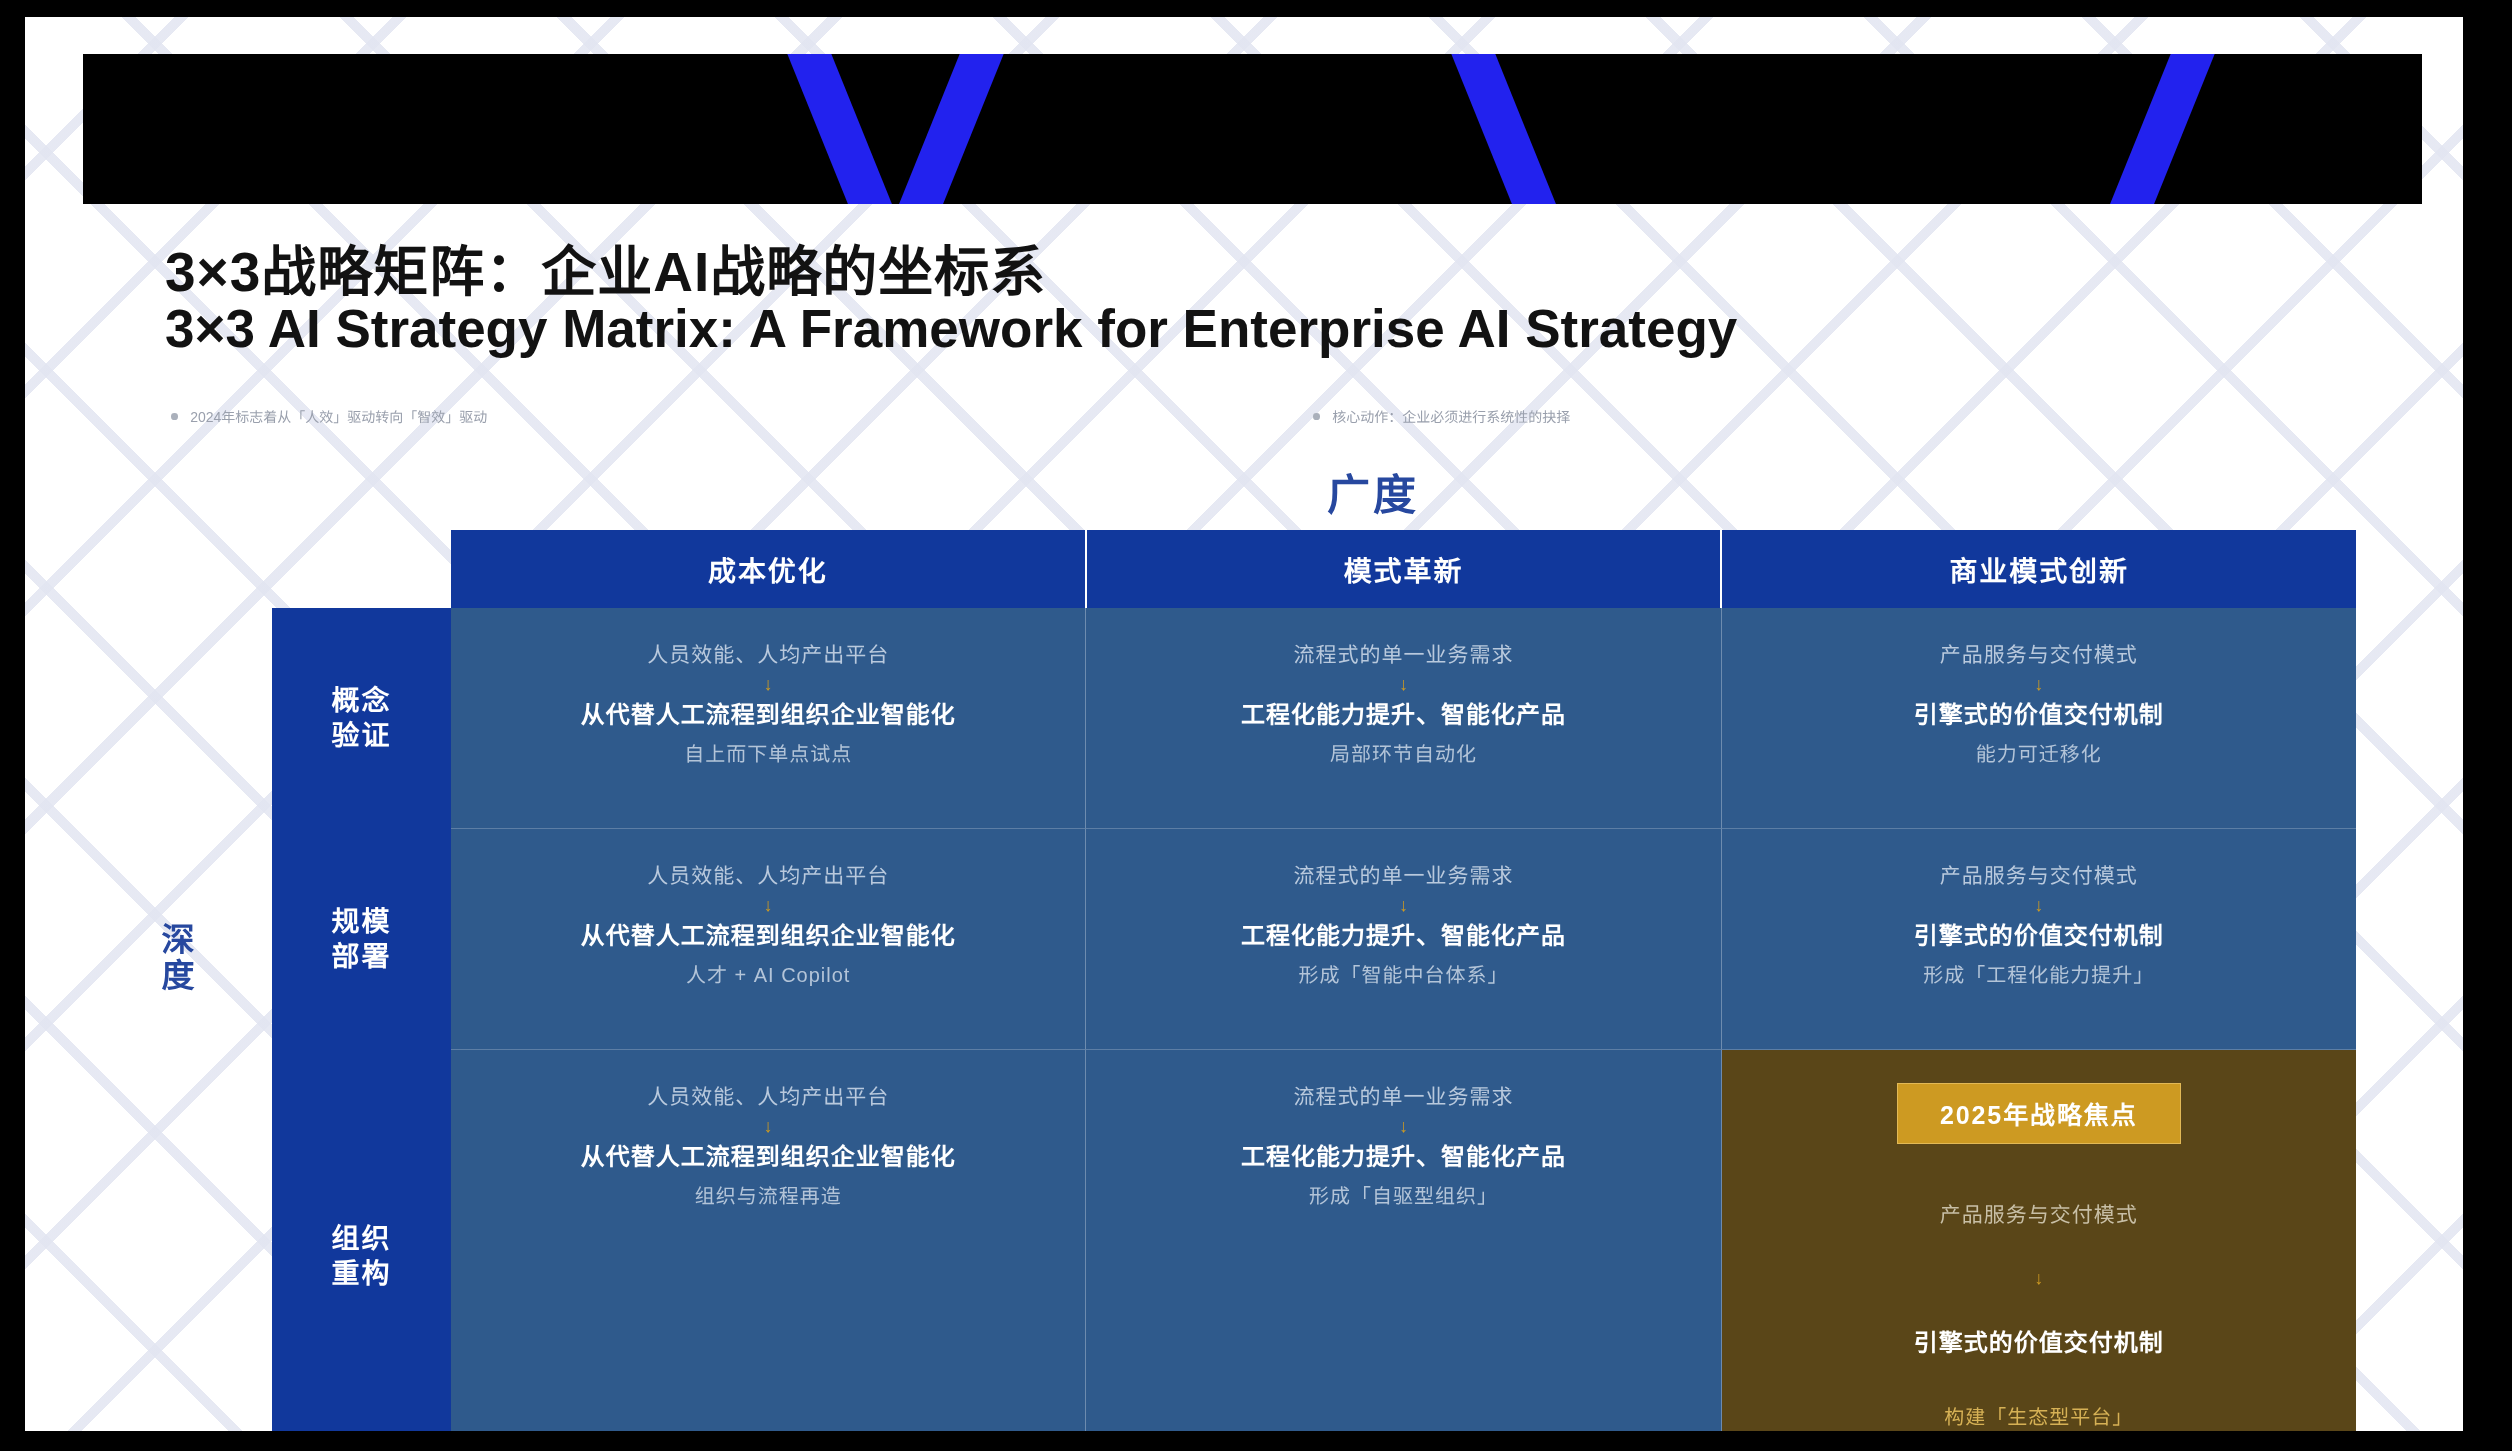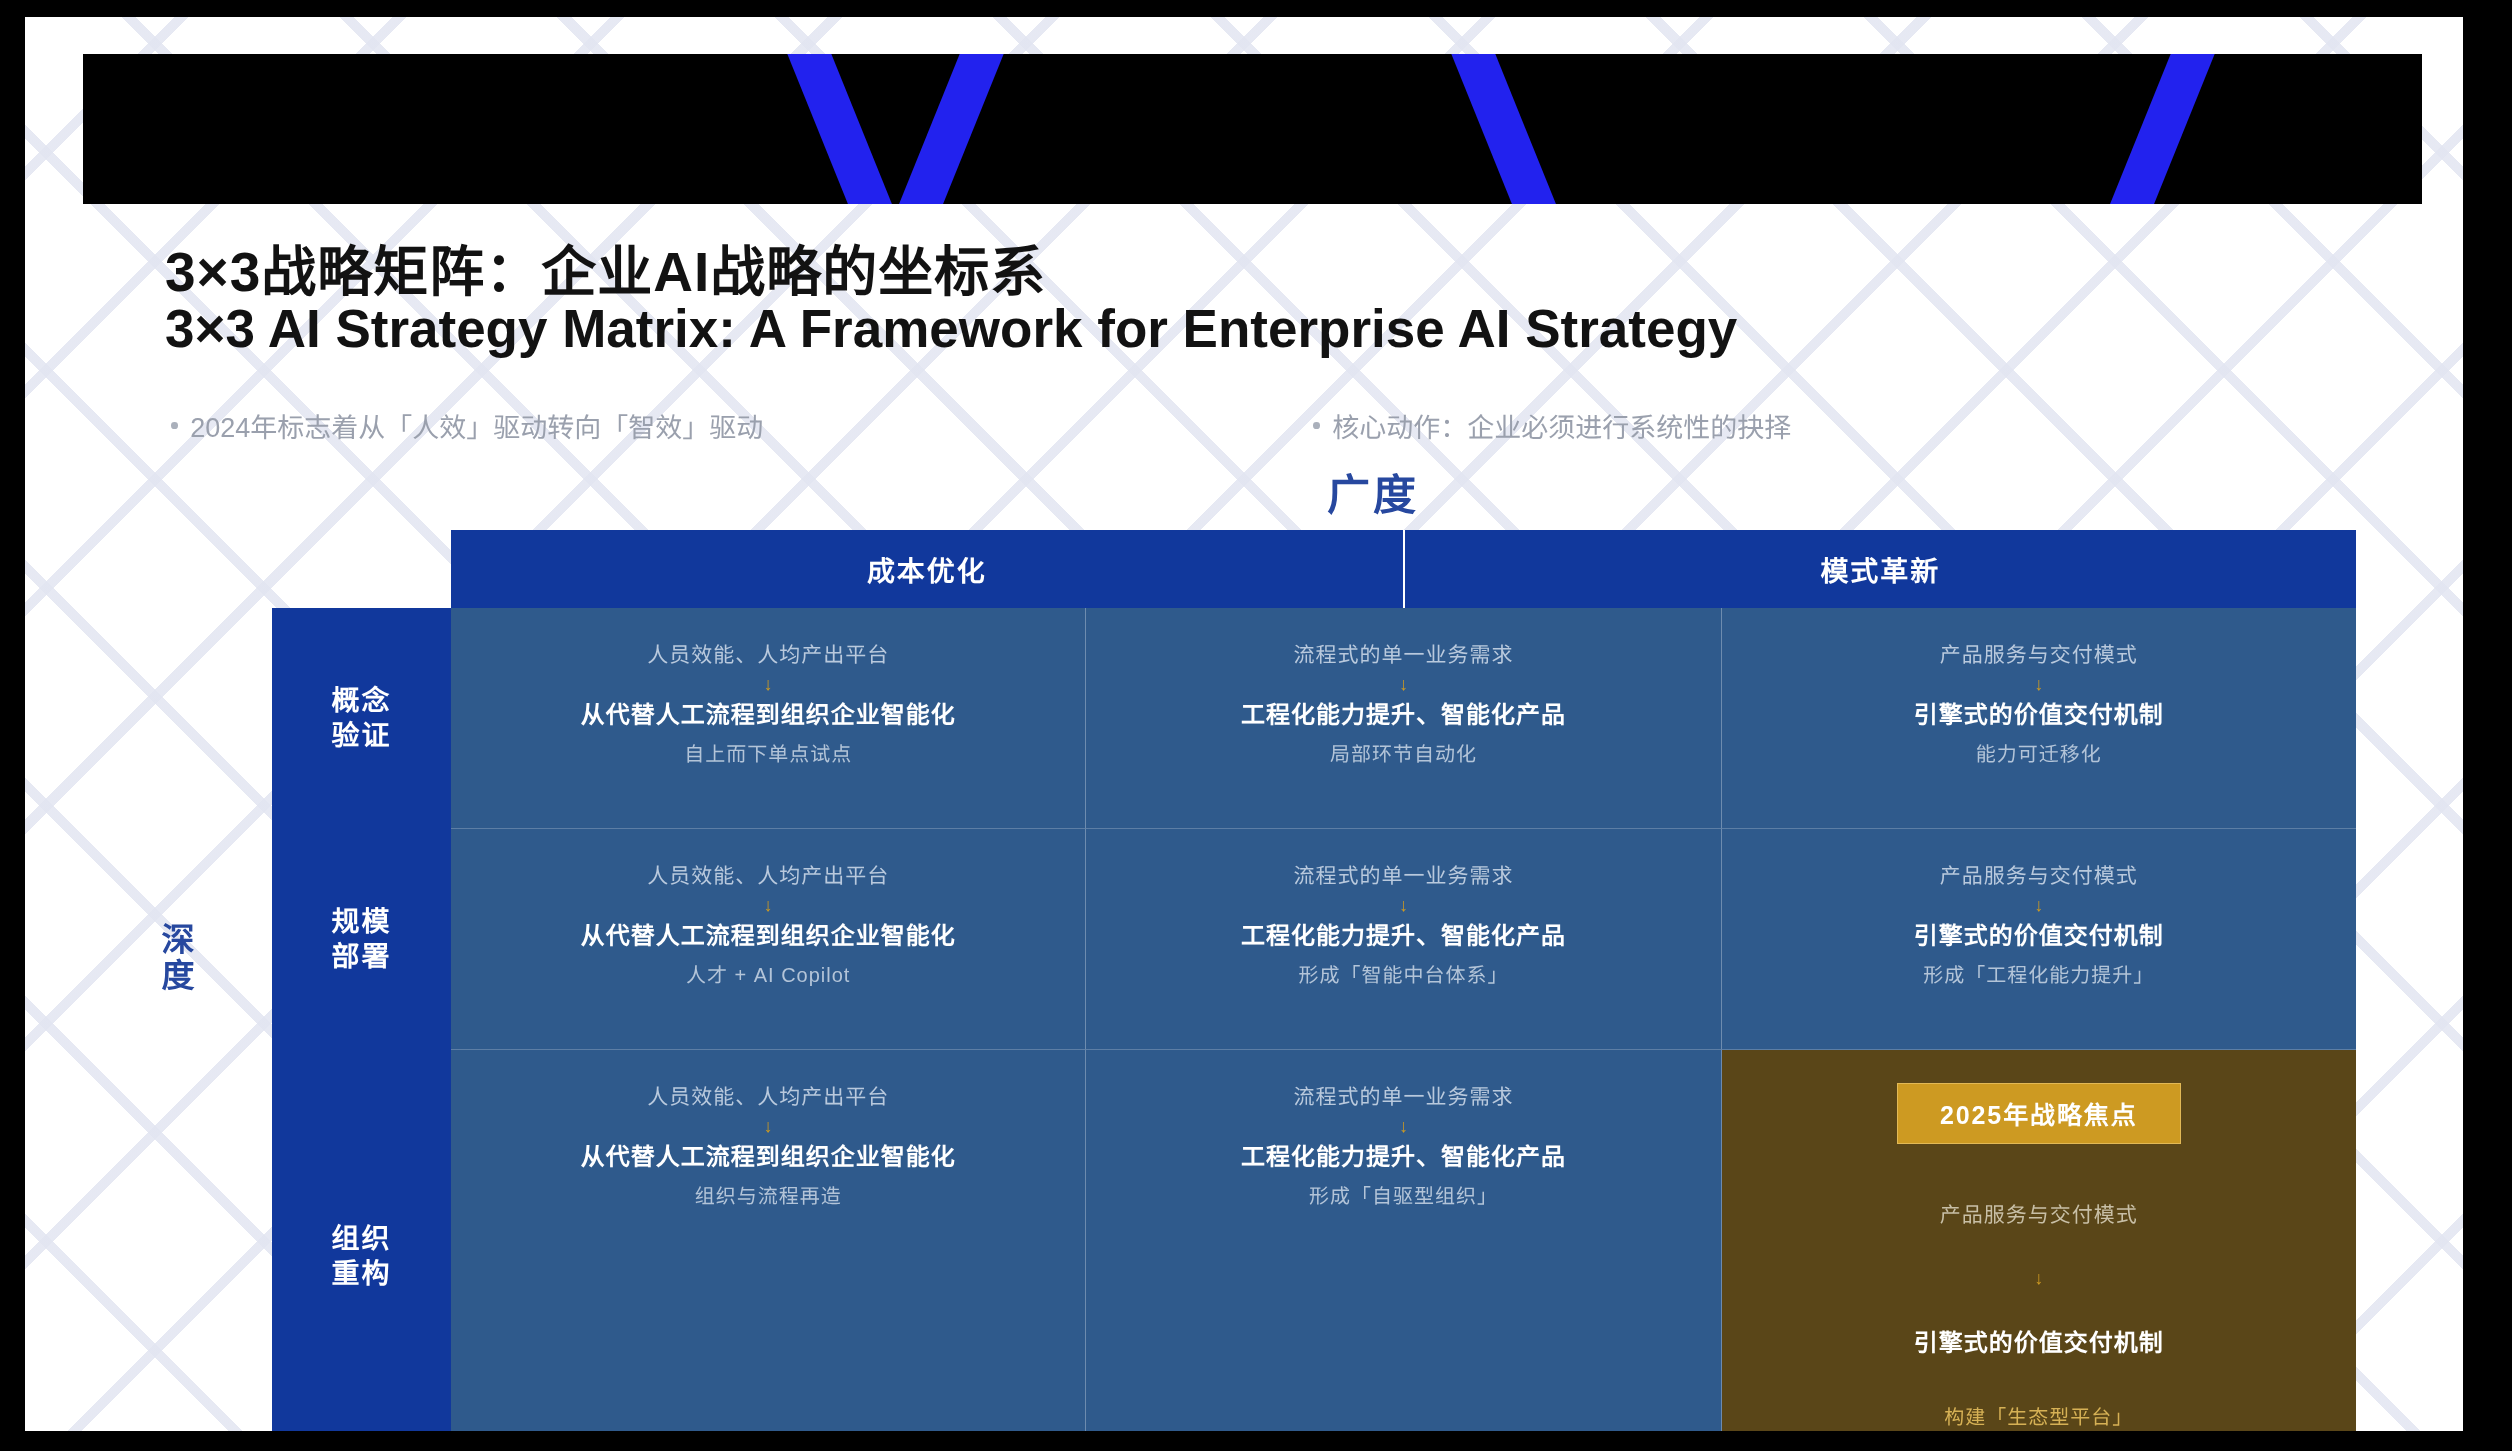--- a/index.html
+++ b/index.html
@@ -95,21 +95,21 @@
     color: #121212;
     letter-spacing: 0px;
     white-space: nowrap;
     z-index: 4;
   }
 
   
   .note {
     position: absolute;
     top: 389px;
-    font-size: 27px;
+    font-size: 14px;
     color: #9aa0ad;
     white-space: nowrap;
     z-index: 4;
     display: flex;
     align-items: center;
     gap: 12.5px;
   }
   .note .dot {
     width: 6.7px; height: 6.7px;
     background: #aab0bb;
@@ -281,20 +281,21 @@
     </div>
 
     <div class="axis-x">广度</div>
     <div class="axis-y">深度</div>
 
     <div class="matrix">
 
       <div class="matrix-head">
         <div class="hcell">成本优化</div>
         <div class="hcell">模式革新</div>
+        <div class="hcell">商业模式创新</div>
       </div>
 
       <div class="matrix-body">
 
         <div class="mrow">
           <div class="rlabel">
             <span>概念</span>
             <span>验证</span>
           </div>
           <div class="cell">

